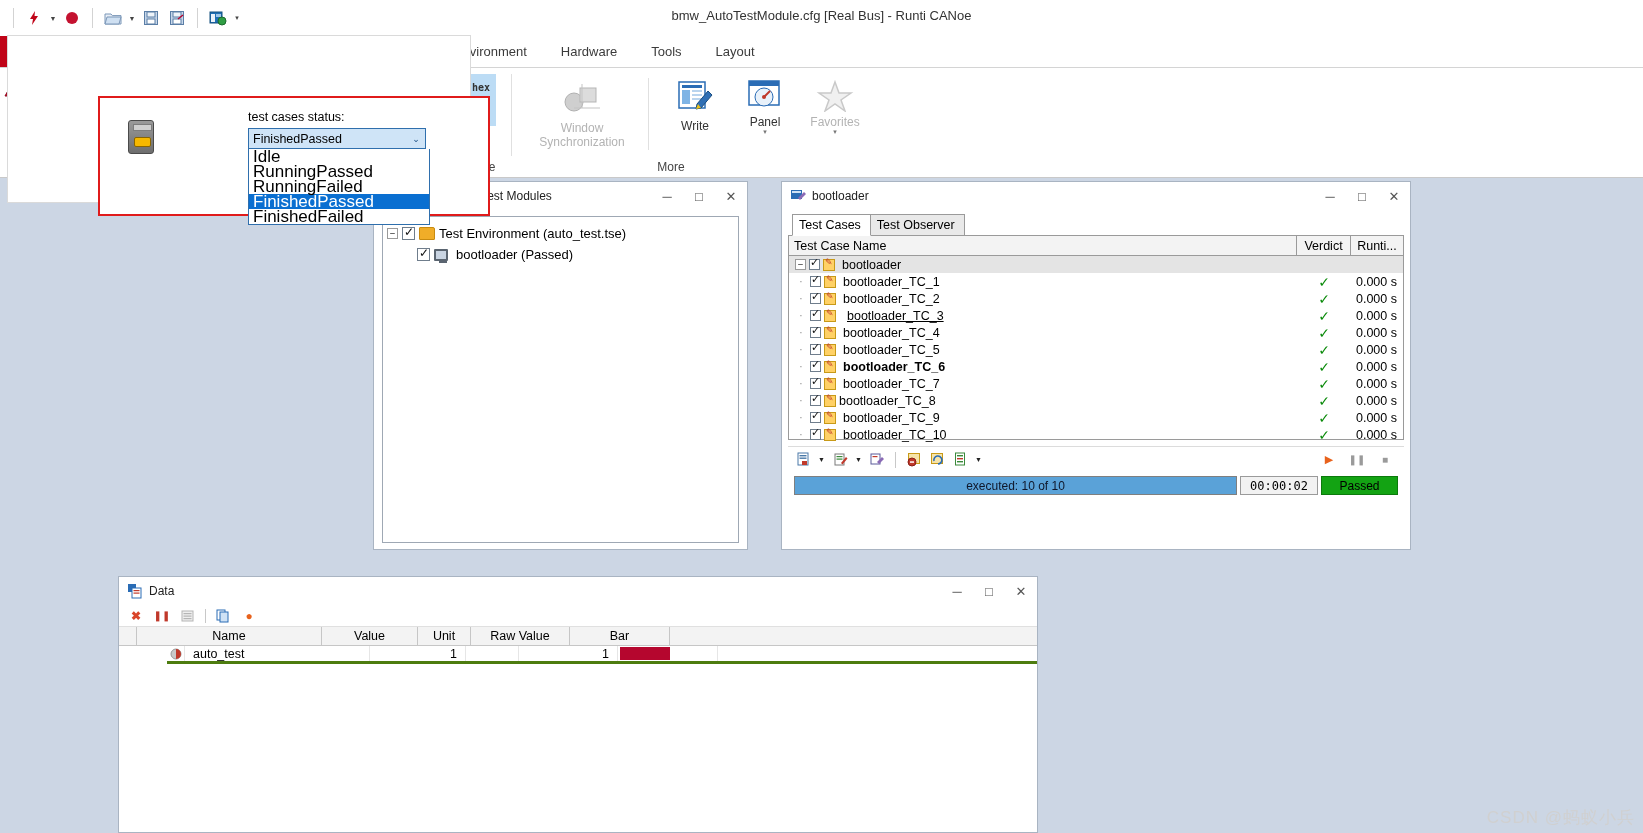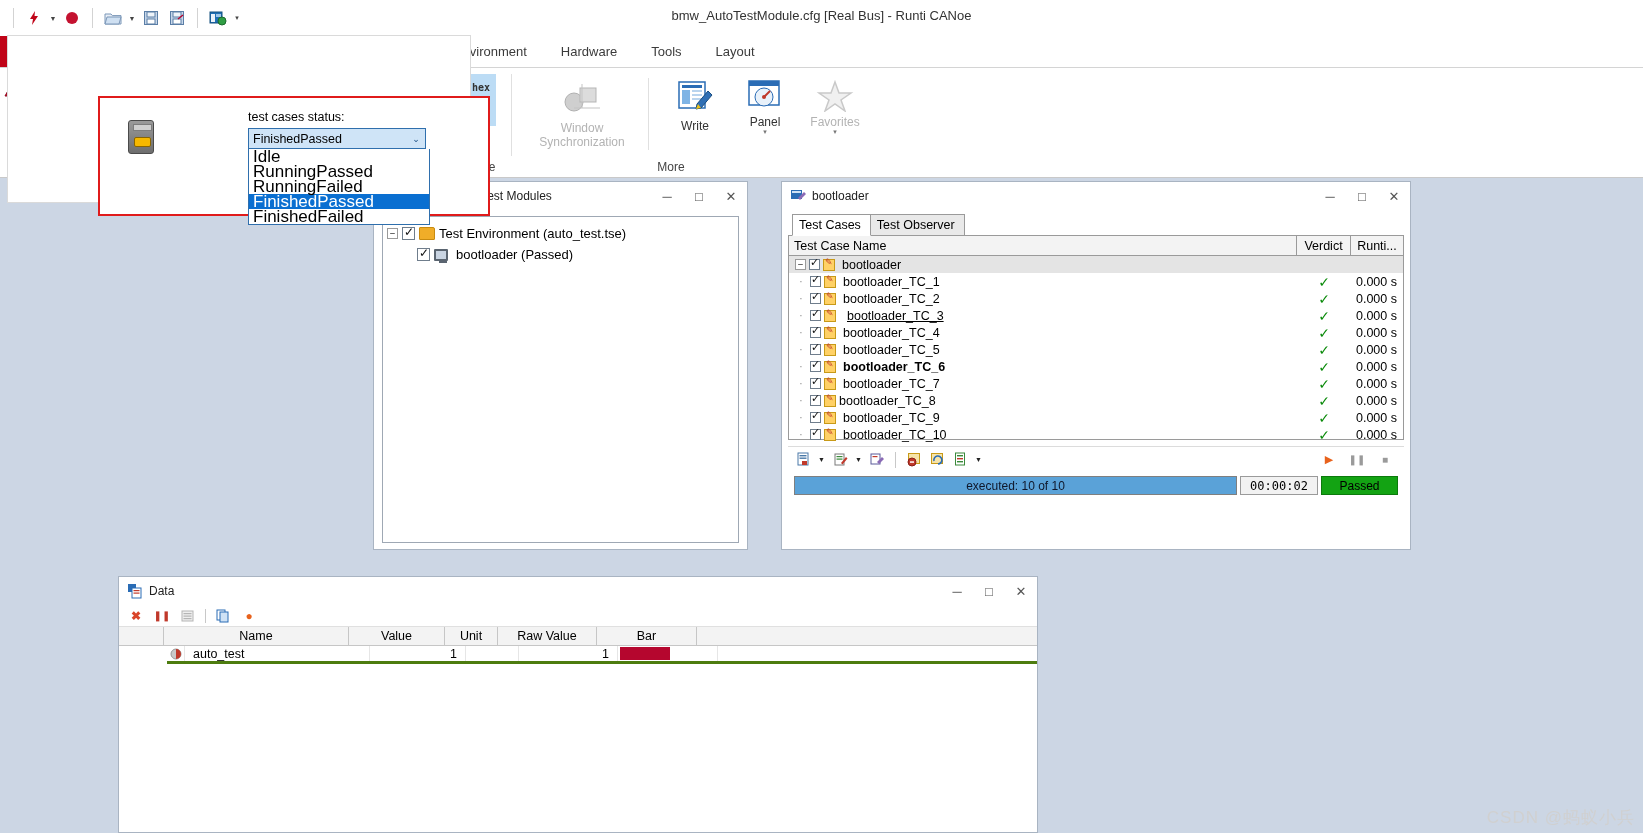--- a/index.html
+++ b/index.html
@@ -188,21 +188,21 @@
     font-size:12px; color:#000;
   }
 
   
   #win-data { left:118px; top:576px; width:920px; height:257px; }
   .data-toolbar {
     height:22px; display:flex; align-items:center; gap:8px; padding:0 8px;
     border-bottom:1px solid #e0e0e0;
   }
   .data-toolbar .vsep { width:1px; height:14px; background:#c8c8c8; }
-  .dgrid-head { display:flex; height:19px; background:#f3f3f3; border-bottom:1px solid #c6c6c6; font-size:12.5px;padding-left:27px; }
+  .dgrid-head { display:flex; height:19px; background:#f3f3f3; border-bottom:1px solid #c6c6c6; font-size:12.5px; }
   .dgrid-head div {
     border-right:1px solid #c6c6c6; display:flex; align-items:center; justify-content:center;
   }
   .d-c0 { width:18px; }
   .d-name { width:185px; }
   .d-value { width:96px; }
   .d-unit { width:53px; }
   .d-raw { width:99px; }
   .d-bar { width:100px; }
   .d-rest { flex:1; border-right:none !important; }

